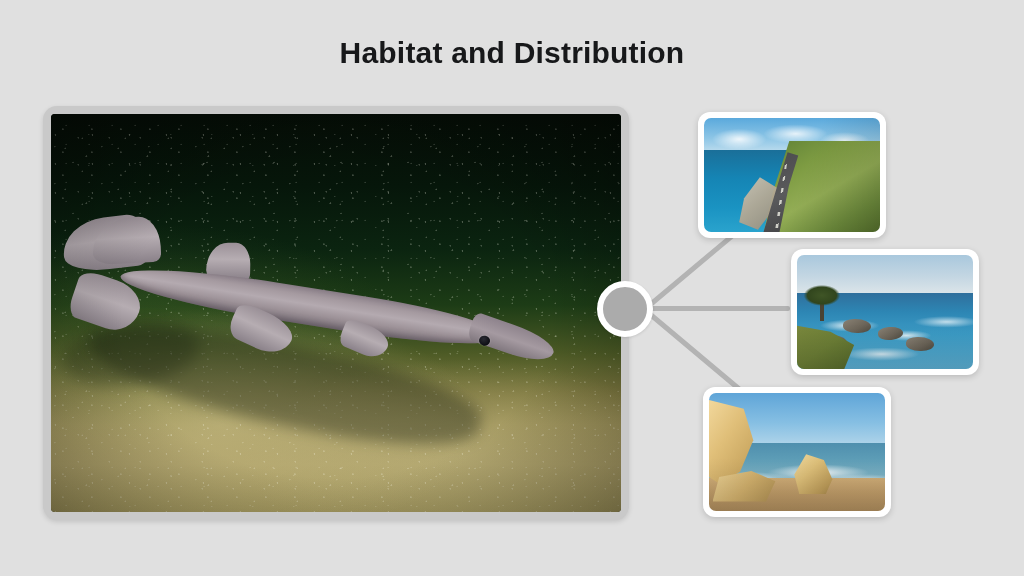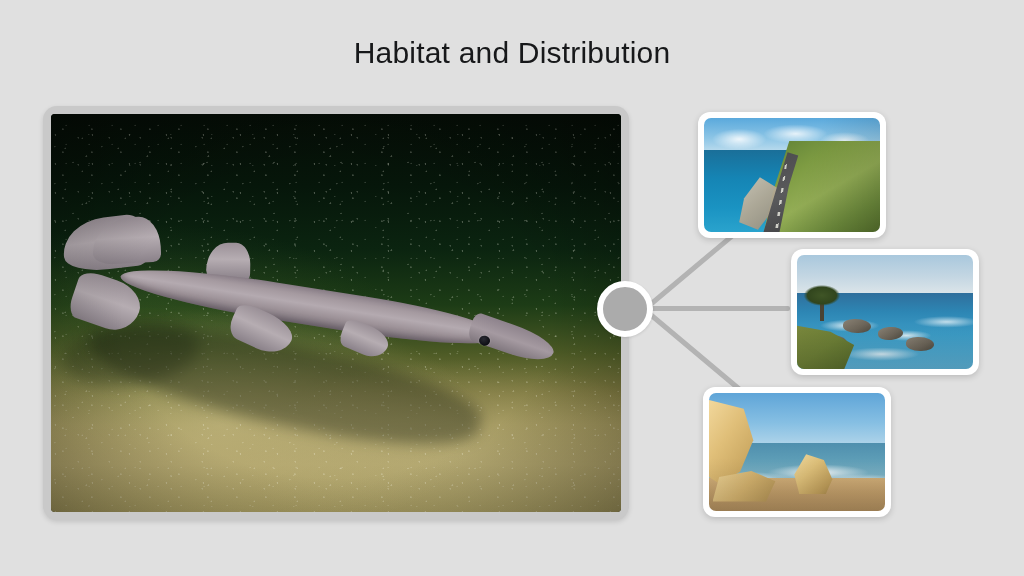--- a/index.html
+++ b/index.html
@@ -16,21 +16,21 @@
   }
 
   
   .slide-title {
     position: absolute;
     top: 36px;
     left: 0;
     width: 1024px;
     text-align: center;
     font-size: 30px;
-    font-weight: normal;
+    font-weight: bold;
     color: #17181a;
     letter-spacing: 0.2px;
   }
 
   
   .hero-frame {
     position: absolute;
     left: 43px;
     top: 106px;
     width: 586px;

